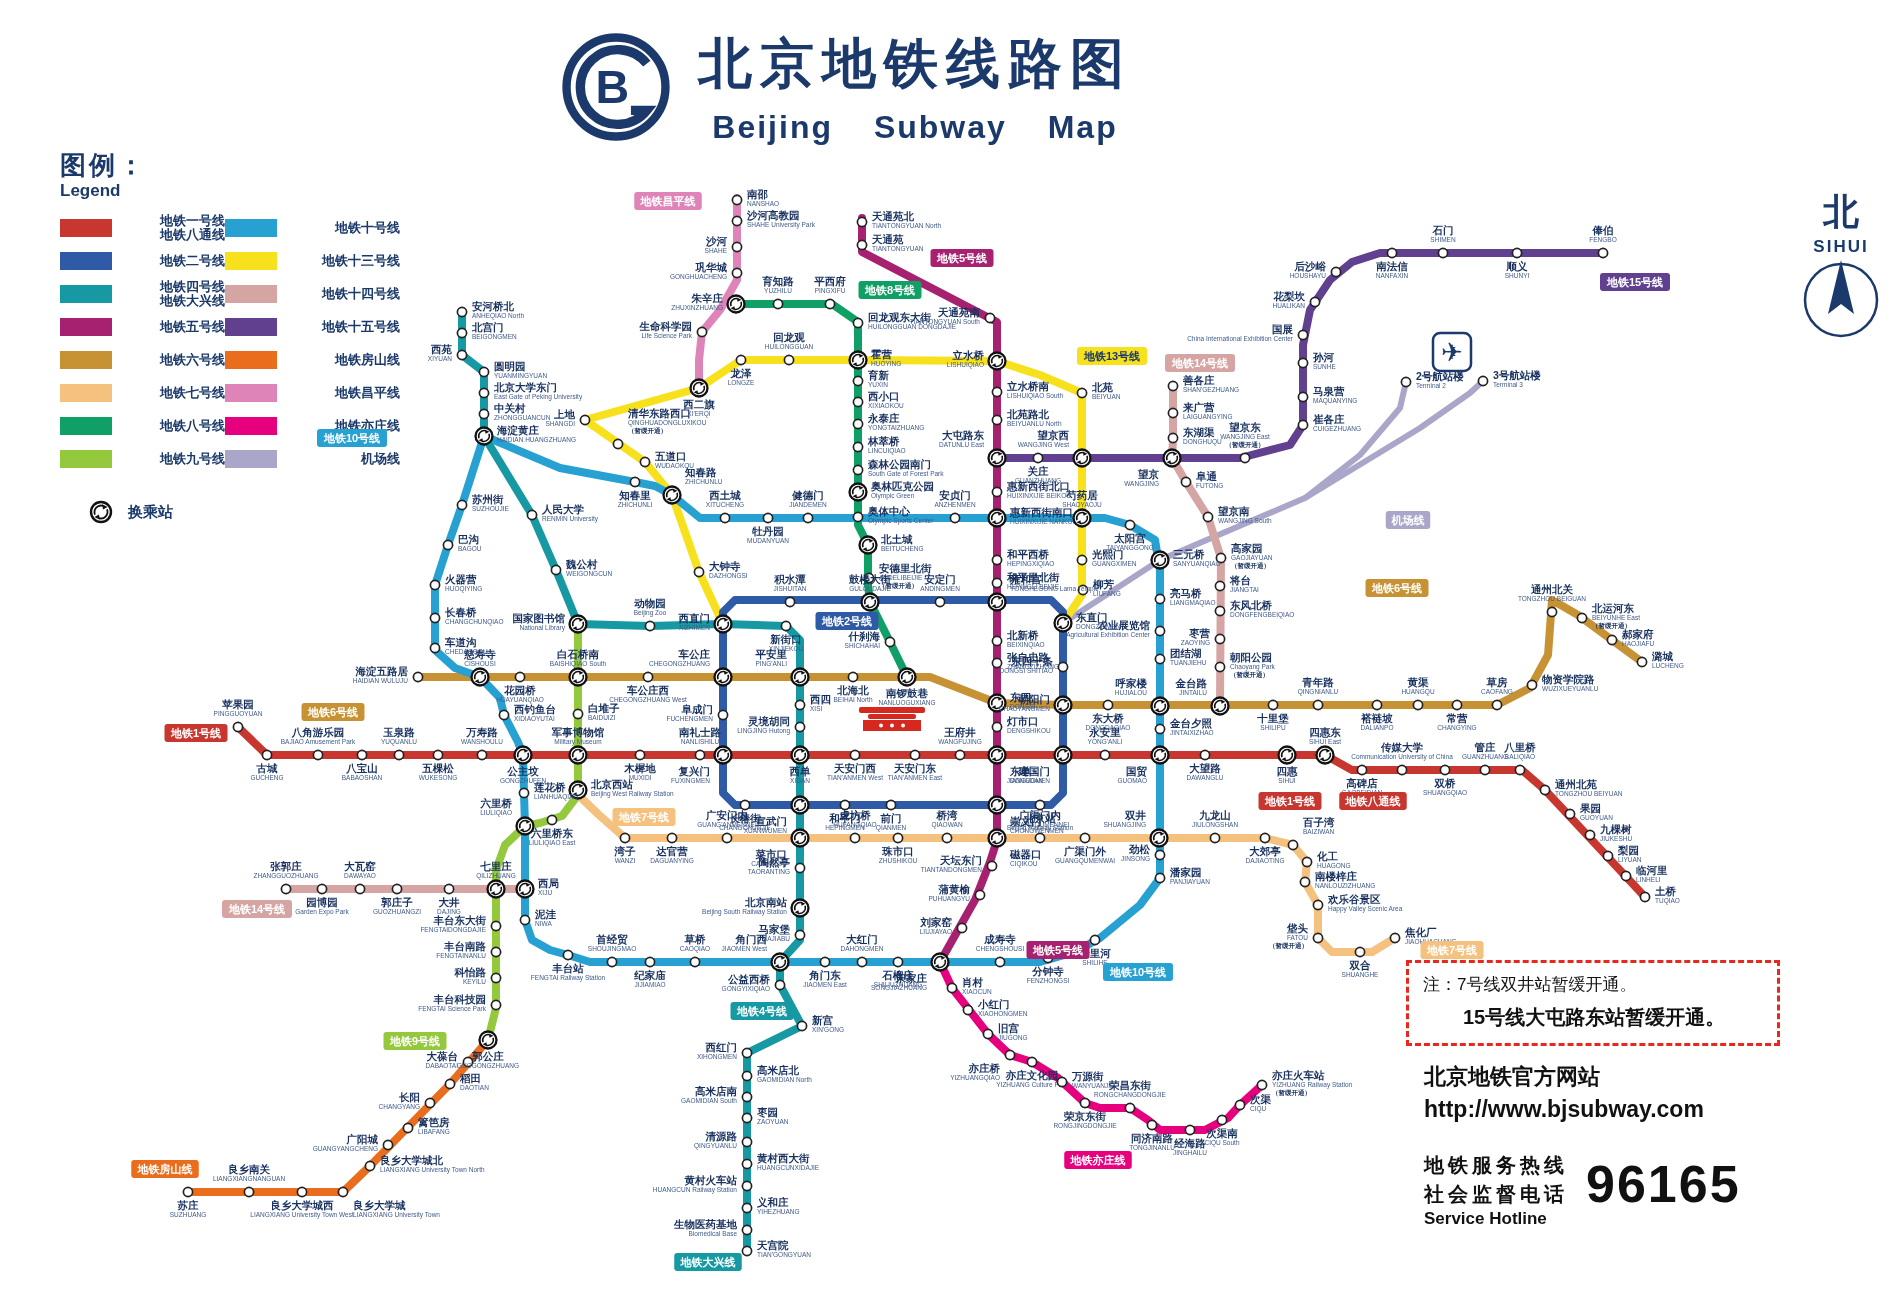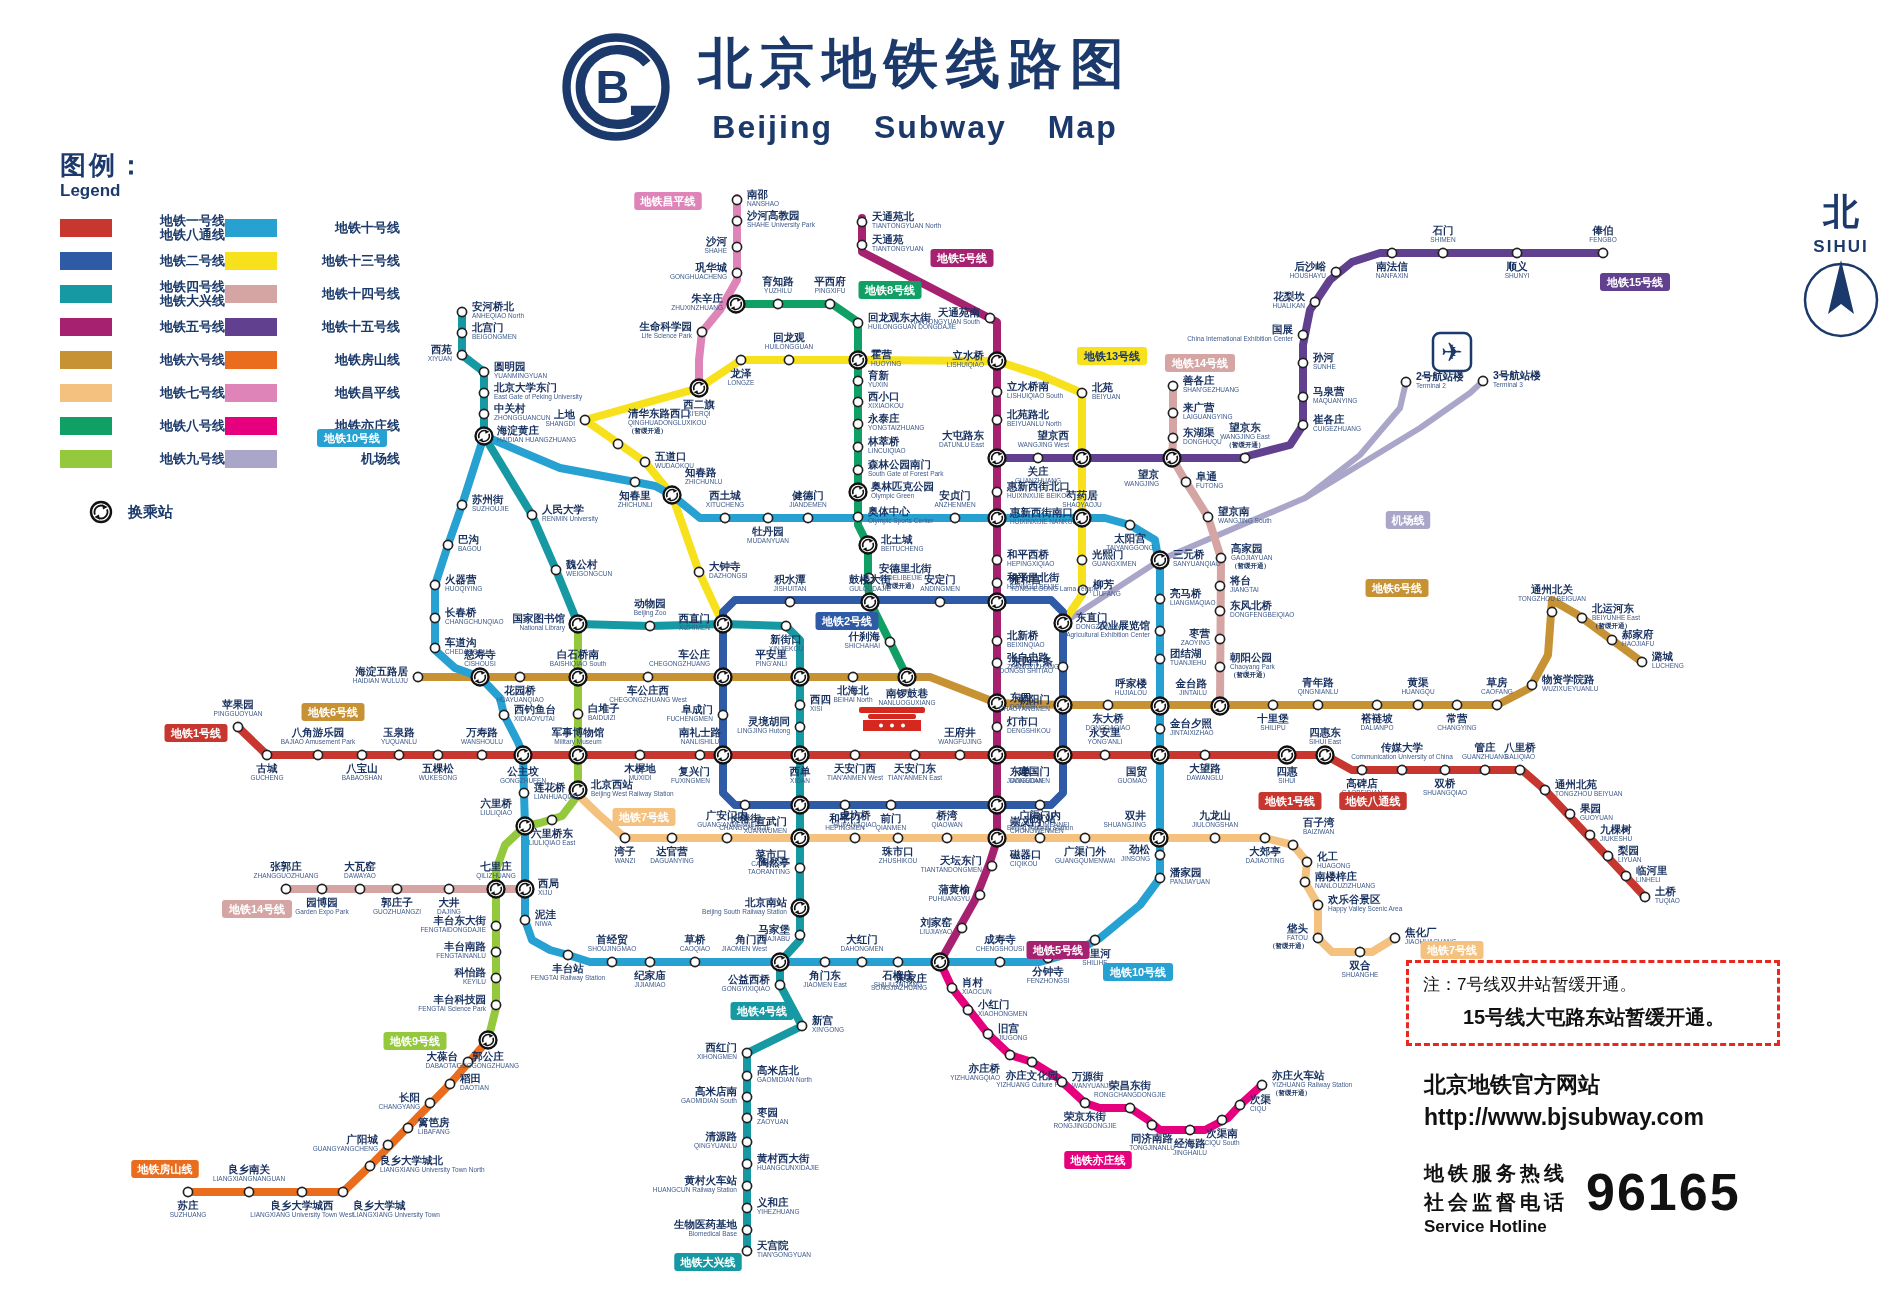--- a/index.html
+++ b/index.html
@@ -20,21 +20,21 @@
   .legend-transfer .lbl{font-size:15px;font-weight:bold;color:#1b3a6b;}
   .north{position:absolute;left:1786px;top:188px;width:110px;text-align:center;color:#1b3a6b;}
   .north .zh{font-size:36px;font-weight:bold;}
   .north .en{font-size:17px;font-weight:bold;letter-spacing:2px;}
   #map-svg{position:absolute;left:0;top:0;}
   .notebox{position:absolute;left:1406px;top:960px;width:342px;border:3px dashed #e8281e;
            padding:10px 12px 12px 14px;color:#111;}
   .notebox .n1{font-size:17px;font-weight:normal;}
   .notebox .n2{font-size:20px;font-weight:bold;margin-top:8px;margin-left:40px;}
   .footer{position:absolute;left:1424px;top:1062px;color:#111;}
-  .footer .site{font-size:22px;font-weight:bold;margin-top:8px;}
+  .footer .site{font-size:22px;font-weight:bold;}
   .footer .url{font-size:23px;font-weight:bold;margin-top:4px;}
   .hotline{display:flex;align-items:center;gap:18px;margin-top:16px;}
   .hotline .zh1{font-size:20px;font-weight:bold;letter-spacing:4px;margin-top:13px;}
   .hotline .zh2{font-size:20px;font-weight:bold;letter-spacing:4px;margin-top:2px;}
   .hotline .en{font-size:17px;font-weight:bold;margin-top:1px;}
   .hotline .num{font-size:52px;font-weight:bold;letter-spacing:2px;}
 </style>
 </head>
 <body>
 

